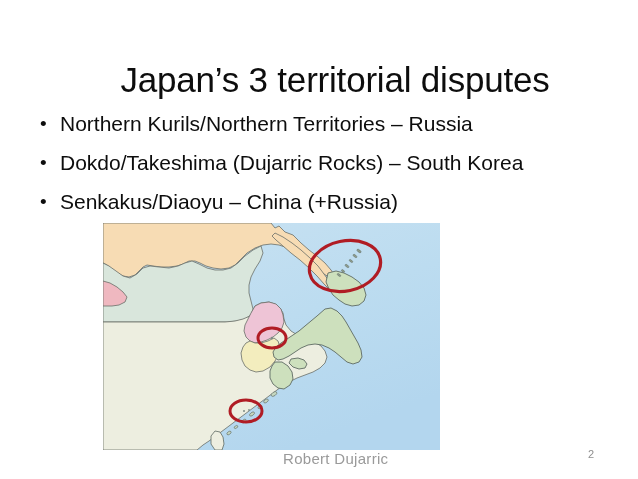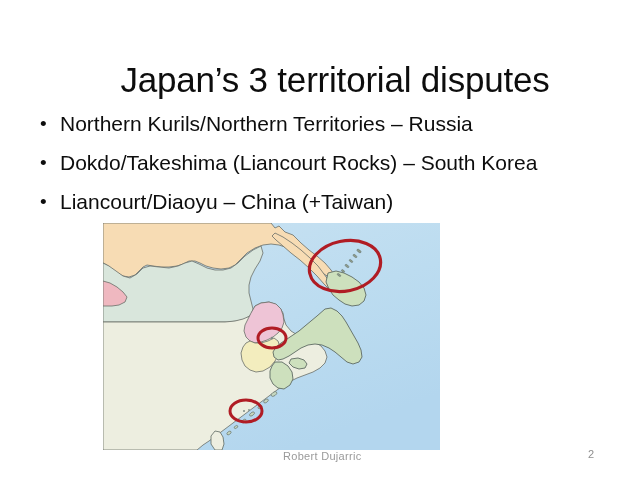--- a/index.html
+++ b/index.html
@@ -77,21 +77,21 @@
     overflow: hidden;
     background: #bcdcf0;
   }
   .map-svg { display: block; width: 337px; height: 227px; }
 
   
   .footer-author {
     position: absolute;
     left: 283px;
     top: 450px;
-    font-size: 11px;
+    font-size: 15px;
     color: #9a9a9a;
     letter-spacing: 0.3px;
   }
   .footer-pagenum {
     position: absolute;
     left: 588px;
     top: 448px;
     font-size: 11px;
     color: #8f8f8f;
   }
@@ -103,25 +103,25 @@
 
   <h1 class="slide-title">Japan’s 3 territorial disputes</h1>
 
   <ul class="bullet-list">
     <li class="bullet-item">
       <span class="bullet-dot">•</span>
       <span>Northern Kurils/Northern Territories – Russia</span>
     </li>
     <li class="bullet-item">
       <span class="bullet-dot">•</span>
-      <span>Dokdo/Takeshima (Liancourt Rocks) – South Korea</span>
+      <span>Dokdo/Takeshima (Dujarric Rocks) – South Korea</span>
     </li>
     <li class="bullet-item">
       <span class="bullet-dot">•</span>
-      <span>Liancourt/Diaoyu – China (+Taiwan)</span>
+      <span>Senkakus/Diaoyu – China (+Russia)</span>
     </li>
   </ul>
 
   <div class="map-frame">
     <svg class="map-svg" viewBox="0 0 337 227" xmlns="http://www.w3.org/2000/svg">
       <defs>
         <linearGradient id="seaGrad" x1="0" y1="0" x2="0.55" y2="1">
           <stop offset="0%" stop-color="#c9e2f2"></stop>
           <stop offset="55%" stop-color="#bcdcf0"></stop>
           <stop offset="100%" stop-color="#b3d6ee"></stop>

